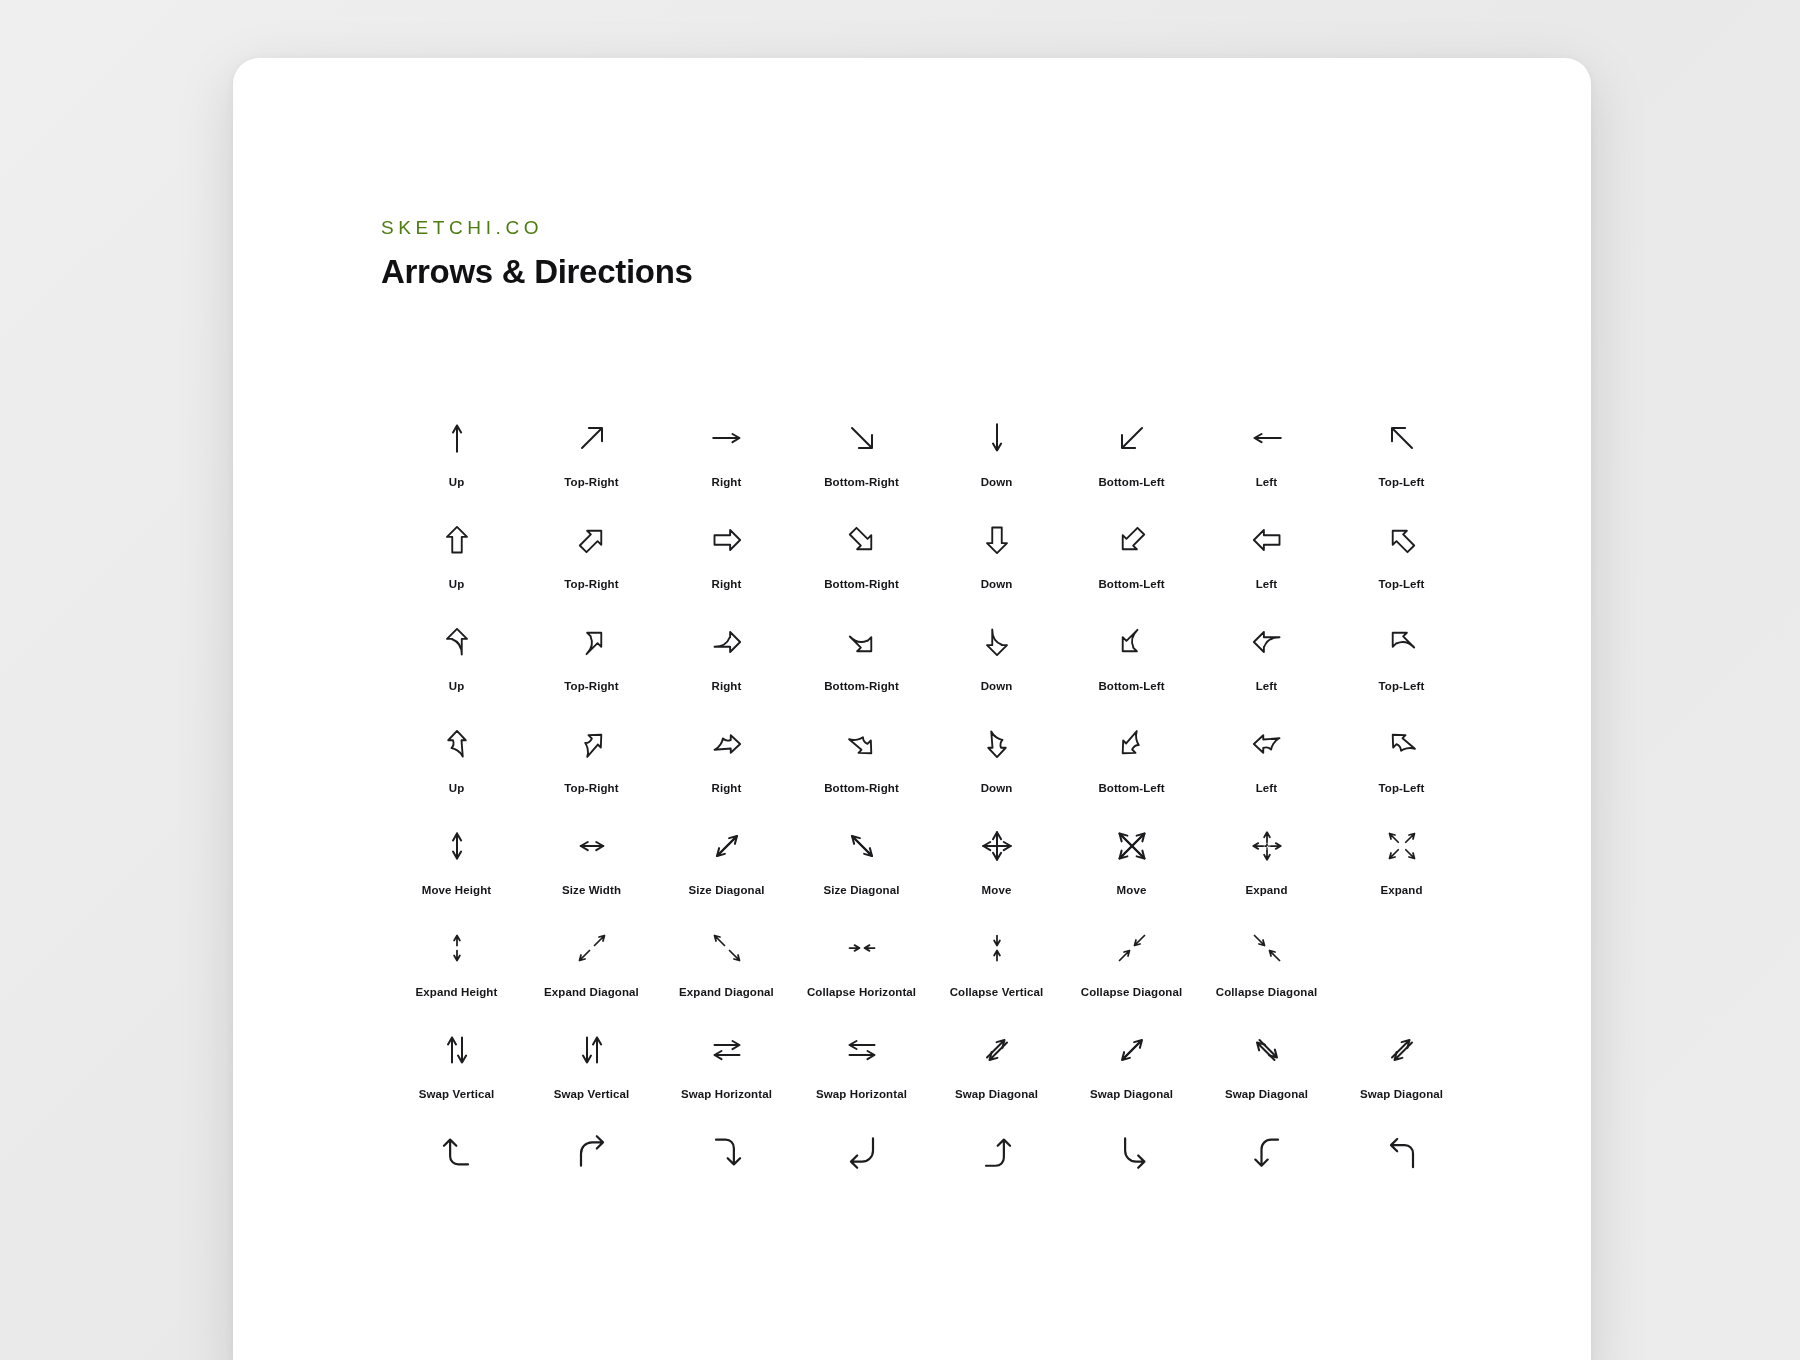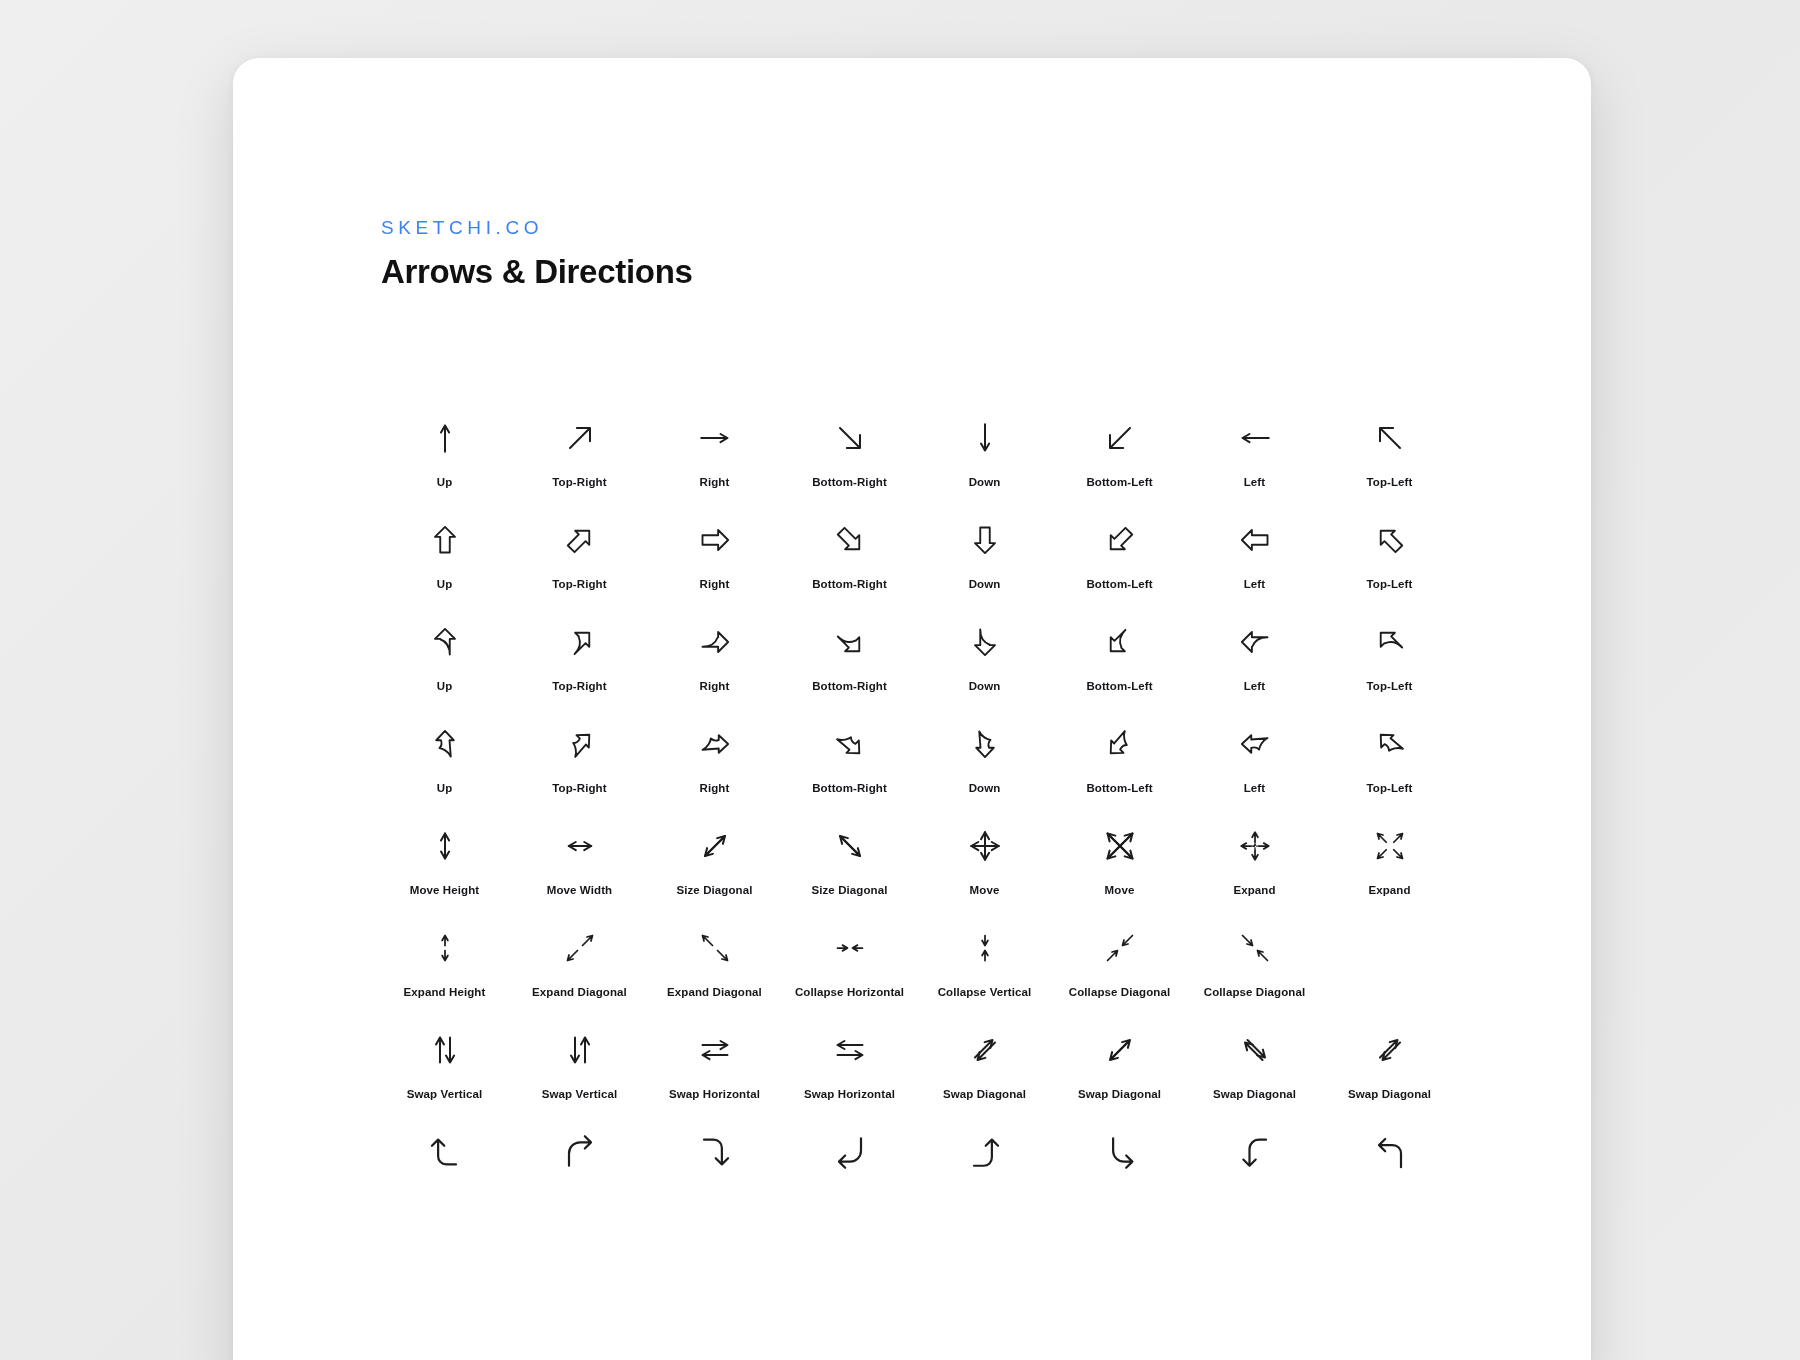--- a/index.html
+++ b/index.html
@@ -34,38 +34,38 @@
   }
 
   .header {
     position: absolute;
     left: 148px;
     top: 160px;
   }
   .brand {
     font-size: 19px;
     letter-spacing: 4.6px;
-    color: #3b82f6;
+    color: #4d7c0f;
     font-weight: 400;
     line-height: 1;
     white-space: nowrap;
   }
   .title {
     margin-top: 16px;
     font-size: 33px;
     font-weight: 700;
     color: #111113;
     letter-spacing: -0.3px;
     line-height: 1.15;
     white-space: nowrap;
   }
 
   .grid {
     position: absolute;
-    left: 144px;
+    left: 156px;
     top: 348px;
     width: 1080px;
   }
 
   .row {
     display: grid;
     grid-template-columns: repeat(8, 1fr);
     margin-bottom: 20px;
   }
 
@@ -450,21 +450,21 @@
           </div>
           <div class="cell">
             <div class="glyph">
               <svg width="40" height="40" viewBox="0 0 32 32">
                 <g>
                   <path fill="none" stroke="#1d1d1f" stroke-width="1.6" stroke-linecap="round" stroke-linejoin="round" d="M7 16 L25 16 M19.4 19.3 L25 16 L19.4 12.8"></path>
                   <path fill="none" stroke="#1d1d1f" stroke-width="1.6" stroke-linecap="round" stroke-linejoin="round" d="M25 16 L7 16 M12.6 12.8 L7 16 L12.6 19.3"></path>
                 </g>
               </svg>
             </div>
-            <div class="caption">Move Width</div>
+            <div class="caption">Size Width</div>
           </div>
           <div class="cell">
             <div class="glyph">
               <svg width="40" height="40" viewBox="0 0 32 32">
                 <g>
                   <path fill="none" stroke="#1d1d1f" stroke-width="1.6" stroke-linecap="round" stroke-linejoin="round" d="M8 24 L24 8 M22.3 14.3 L24 8 L17.7 9.7"></path>
                   <path fill="none" stroke="#1d1d1f" stroke-width="1.6" stroke-linecap="round" stroke-linejoin="round" d="M24 8 L8 24 M9.7 17.7 L8 24 L14.3 22.3"></path>
                 </g>
               </svg>
             </div>

